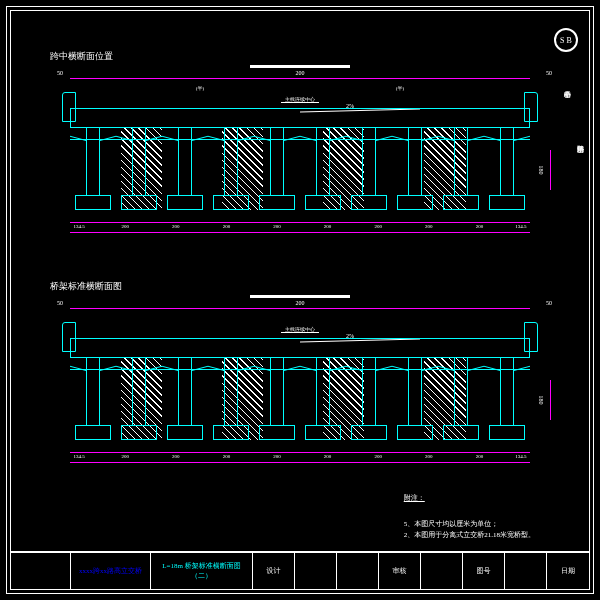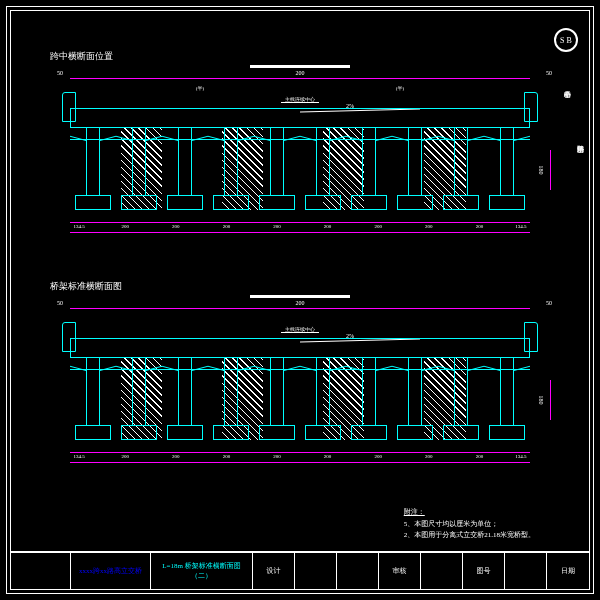--- a/index.html
+++ b/index.html
@@ -42,21 +42,21 @@
 .slope-line{position:absolute;left:50%;top:10px;width:120px;height:1px;background:#fff;transform:rotate(-1.5deg)}
 .slope-txt{position:absolute;left:60%;top:3px;color:#fff;font-size:6px}
 .center-lbl{position:absolute;left:50%;top:-4px;transform:translateX(-50%);color:#fff;font-size:5px;border-bottom:1px solid #fff;padding:0 4px}
 .side-dim{position:absolute;right:-30px;top:50px;bottom:20px;width:20px}
 .side-line{position:absolute;left:10px;top:0;bottom:0;width:1px;background:#f0f}
 .side-txt{position:absolute;left:-2px;top:50%;color:#fff;font-size:6px;writing-mode:vertical-rl;transform:translateY(-50%)}
 .vtxt{position:absolute;writing-mode:vertical-rl;color:#fff;font-size:7px}
 .vt-r1{right:28px;top:85px}
 .vt-r2{right:15px;top:140px}
 .notes{position:absolute;right:65px;bottom:60px;color:#fff;font-size:7px;line-height:1.5}
-.notes-title{text-decoration:underline;margin-bottom:2px}
+.notes-title{text-decoration:underline;margin-bottom:16px}
 .half-lbl{position:absolute;color:#fff;font-size:5px;transform:translateX(-50%)}
 </style>
 </head>
 <body>
 
 <div class="frame frame-outer"></div>
 <div class="frame frame-inner"></div>
 
 <div class="compass">S B</div>
 

